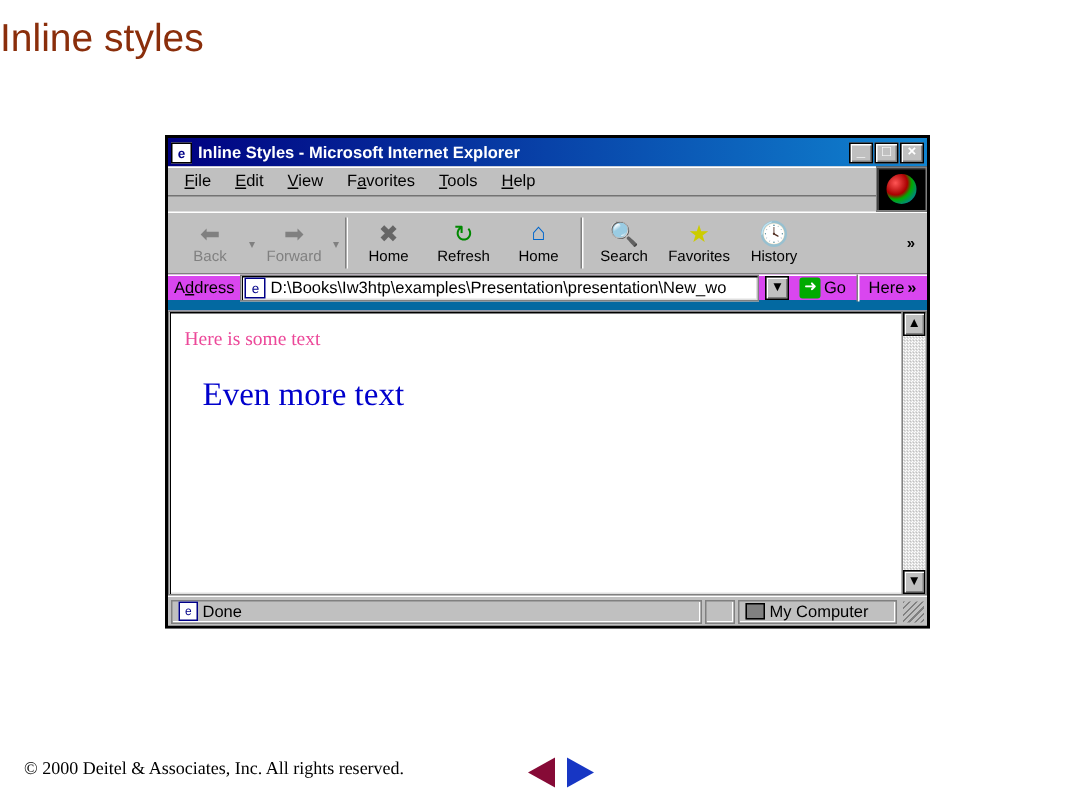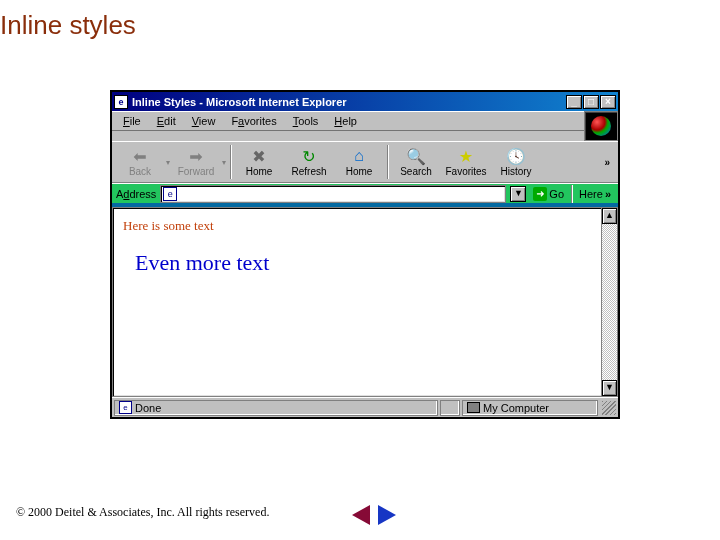--- a/index.html
+++ b/index.html
@@ -123,23 +123,23 @@
   }
   .more-chev {
     margin-left: auto;
     font-size: 10px;
     font-weight: bold;
     padding-right: 4px;
   }
   .addrbar {
     display: flex;
     align-items: center;
-    background: #22c55e;
+    background: #d946ef;
     border-top: 1px solid #fff;
-    border-bottom: 4px solid #0369a1;
+    border-bottom: 7px solid #0369a1;
     padding: 2px 4px;
     height: 24px;
     gap: 4px;
     font-size: 11px;
   }
   .addr-field {
     flex: 1;
     display: flex;
     align-items: center;
     background: #fff;
@@ -191,21 +191,21 @@
     box-shadow: inset 1px 1px 0 #000, inset -1px -1px 0 #dfdfdf;
     height: 190px;
     position: relative;
     overflow: hidden;
     margin: 0;
   }
   .content-inner {
     padding: 6px 10px;
     font-family: "Times New Roman", serif;
   }
-  .p1 { font-size: 13px; color: #c2410c; margin: 4px 0 16px; }
+  .p1 { font-size: 13px; color: #ec4899; margin: 4px 0 16px; }
   .p2 { font-size: 22px; color: #000; margin: 0 0 14px; }
   .p3 { font-size: 22px; color: #0000cc; margin: 12px; }
   .vscroll {
     position: absolute;
     right: 0; top: 0; bottom: 0;
     width: 16px;
     background: #dfdfdf;
     border-left: 1px solid #808080;
     display: flex;
     flex-direction: column;
@@ -362,20 +362,21 @@
       <div class="tool-icon" style="color:#c80;">🕓</div>
       <span>History</span>
     </div>
     <span class="more-chev">»</span>
   </div>
 
   <div class="addrbar">
     <span>A<u>d</u>dress</span>
     <div class="addr-field">
       <span class="addr-icon">e</span>
+      <span style="font-size:11px;">D:\Books\Iw3htp\examples\Presentation\presentation\New_wo</span>
     </div>
     <div class="addr-dd">▼</div>
     <div class="go-btn">
       <span class="go-icon">➜</span>
       <span>Go</span>
     </div>
     <div style="width:1px;height:18px;background:#808080;box-shadow:1px 0 0 #fff;"></div>
     <div class="links-btn">
       <span>Here</span>
       <span style="font-weight:bold;">»</span>
@@ -393,21 +394,21 @@
       <div class="sbtn">▼</div>
     </div>
   </div>
 
   <div class="statusbar">
     <div class="status-cell status-main">
       <span class="status-icon">e</span>
       <span>Done</span>
     </div>
     <div class="status-cell" style="width:20px;"></div>
-    <div class="status-cell" style="width:136px;">
+    <div class="status-cell" style="width:106px;">
       <span class="comp-icon"></span>
       <span>My Computer</span>
     </div>
     <div class="resize-grip"></div>
   </div>
 </div>
 
 <div class="footer">© 2000 Deitel &amp; Associates, Inc.  All rights reserved.</div>
 
 <div class="nav-arrows">

